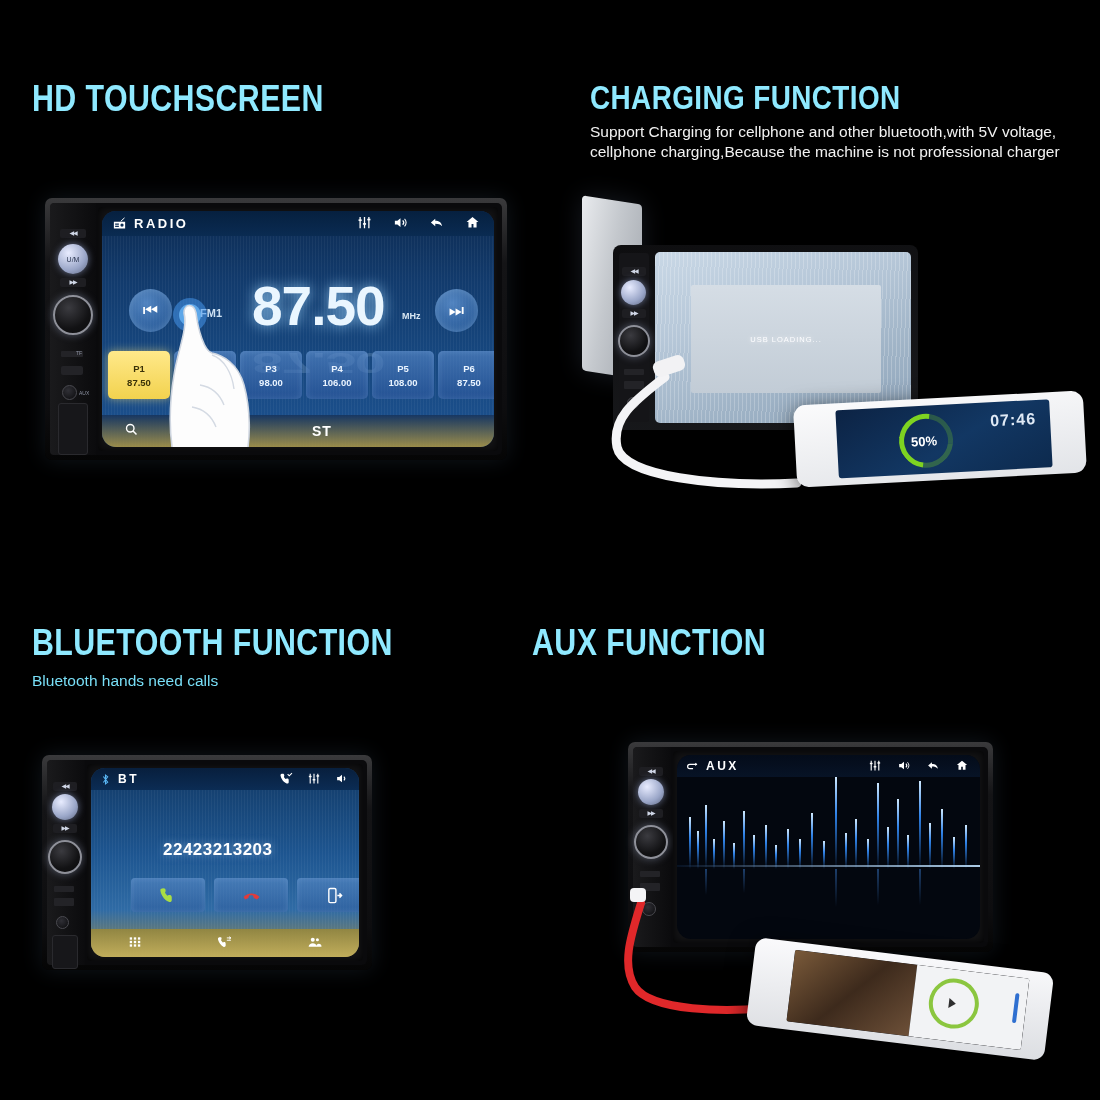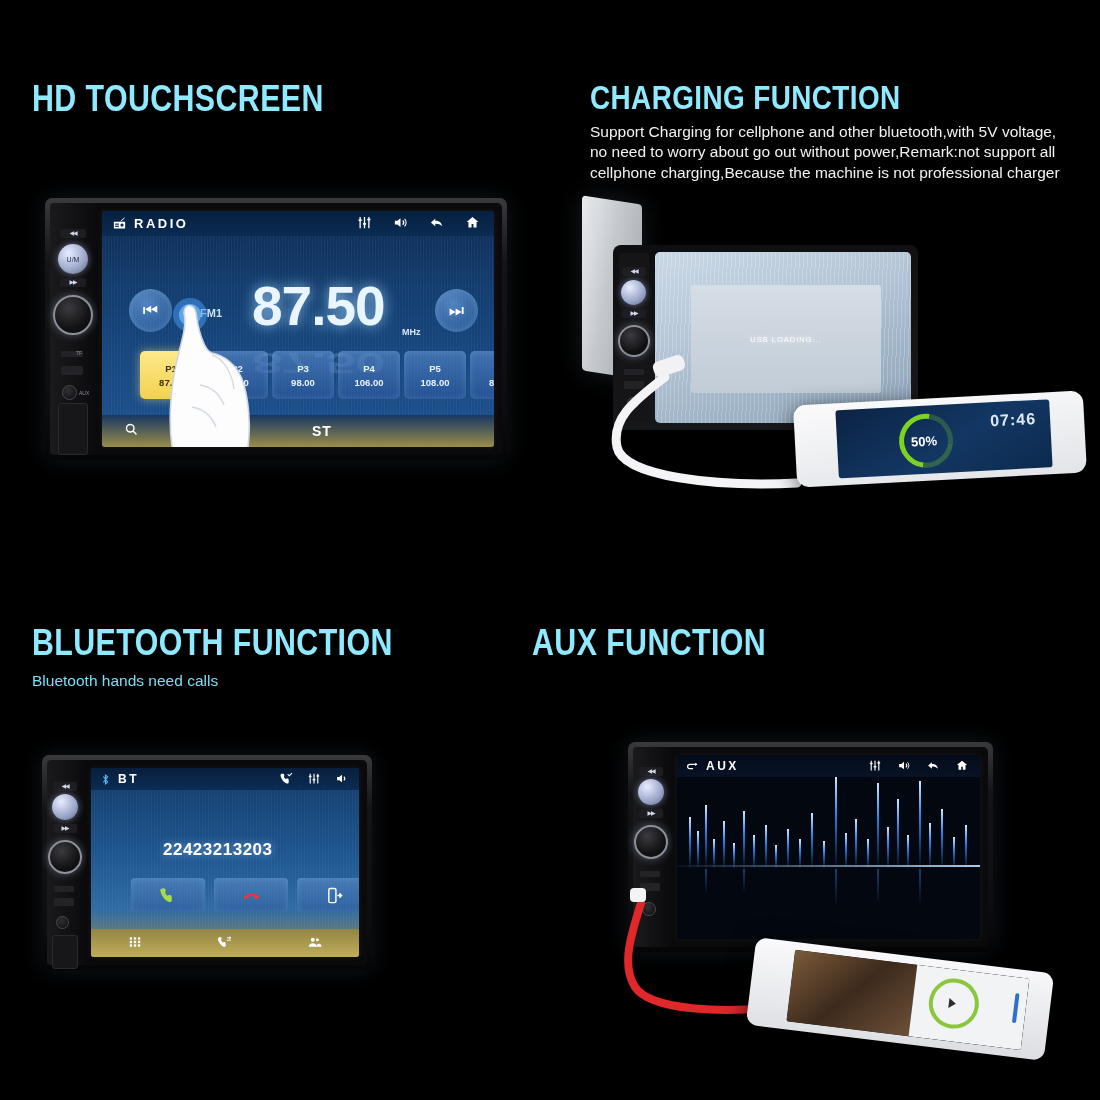--- a/index.html
+++ b/index.html
@@ -50,50 +50,50 @@
   .knob { position:absolute; left:3px; width:40px; height:40px; border-radius:50%;
           background:radial-gradient(circle at 38% 30%,#3b3b40,#121214 62%,#0a0a0b);
           border:2px solid #8e9099; box-shadow:0 0 8px rgba(200,215,255,.35); }
   .slot { position:absolute; left:11px; width:22px; height:6px; background:#232327; border-radius:1px; }
   .jack { position:absolute; left:12px; width:15px; height:15px; border-radius:50%;
           background:radial-gradient(circle at 40% 35%,#303036,#0b0b0d); border:1px solid #4a4a50; }
   .usb-blk { position:absolute; left:8px; width:30px; height:52px; background:#17171a; border-radius:3px; border:1px solid #2a2a2e; }
   .lbl-tiny { position:absolute; color:#8e93a3; font-size:5px; }
 
   
-  .screen { position:absolute; overflow:hidden; border-radius:3px; }
+  .screen { position:absolute; overflow:hidden; border-radius:14px; }
   .radio-screen { background:linear-gradient(180deg,#0d2b52 0%,#123b6d 30%,#16477f 62%,#1d5290 100%); }
   .scr-stripes { position:absolute; inset:0;
      background:repeating-linear-gradient(90deg,rgba(255,255,255,.045) 0 1px,transparent 1px 3px); }
   .topbar { position:absolute; left:0; right:0; top:0; height:25px;
      background:linear-gradient(180deg,#06203f,#0a2b52); display:flex; align-items:center; }
   .topbar .tb-title { color:#fff; font-size:13px; font-weight:bold; letter-spacing:2.5px; margin-left:6px;
      font-family:"Liberation Sans Narrow","Liberation Sans",sans-serif; }
   .tb-icons { margin-left:auto; display:flex; gap:19px; padding-right:13px; align-items:center; }
   .tb-ic { color:#fff; font-size:14px; line-height:1; }
 
   .freq { position:absolute; color:#eaf6ff; font-weight:bold; letter-spacing:-1px;
           text-shadow:0 0 14px rgba(160,215,255,.85); }
-  .freq-unit { position:absolute; color:#d8e6f2; font-size:9px; font-weight:bold;margin-top:16px; }
+  .freq-unit { position:absolute; color:#d8e6f2; font-size:9px; font-weight:bold; }
   .fm-lbl { position:absolute; color:#cfe2f4; font-size:11px; font-weight:bold; }
   .reflect { position:absolute; color:rgba(200,230,255,.17); font-weight:bold; letter-spacing:-1px;
              transform:scaleY(-.55); }
 
   .nav-circ { position:absolute; width:43px; height:43px; border-radius:50%;
      background:radial-gradient(circle at 40% 32%,rgba(120,175,240,.62),rgba(40,95,170,.40));
      display:flex; align-items:center; justify-content:center; color:#fff; font-size:17px;
      box-shadow:inset 0 0 9px rgba(190,225,255,.35); }
 
   .presets { position:absolute; display:flex; gap:4px; }
   .pst { width:62px; height:48px; border-radius:5px;
      background:linear-gradient(180deg,rgba(90,140,205,.62),rgba(42,85,155,.62));
      box-shadow:inset 0 0 7px rgba(175,210,255,.22);
      color:#eaf4ff; font-size:9.5px; text-align:center; padding-top:11px; line-height:1.5; font-weight:bold;}
   .pst.active { background:linear-gradient(180deg,#ffe98a,#f2d24e); color:#3a3208;
-     box-shadow:0 0 10px rgba(255,230,120,.55);margin-left:32px; }
+     box-shadow:0 0 10px rgba(255,230,120,.55); }
 
   .btmbar { position:absolute; left:0; right:0; bottom:0; height:32px;
      background:linear-gradient(180deg,rgba(22,52,94,.9),rgba(176,150,62,.85));
      display:flex; align-items:center; }
   .btmbar .bb-ic { color:#fff; font-size:14px; }
   .st-lbl { color:#fff; font-weight:bold; font-size:14px; letter-spacing:1px; }
 
   
   .hand { position:absolute; pointer-events:none; }
 
@@ -286,21 +286,20 @@
           </div>
         </div>
       </div>
     </div>
   </div>
 
   <div class="panel" id="panel-charge">
     <div class="heading h-charge">CHARGING FUNCTION</div>
     <div class="s-charge">
       <div class="sub">Support Charging for cellphone and other bluetooth,with 5V voltage,</div>
-      <div class="sub">no need to worry about go out without power,Remark:not support all</div>
       <div class="sub">cellphone charging,Because the machine is not professional charger</div>
     </div>
 
     <div class="cu-body" style="left:27px; top:200px; width:60px; height:175px; transform:skewY(9deg);"></div>
     <div class="cu-face" style="left:58px; top:198px; width:305px; height:185px;margin-top:47px;">
       <div style="position:absolute; left:6px; top:8px; bottom:8px; width:30px; background:#151518; border-radius:3px;">
         <div class="mini-btn" style="left:3px; top:14px; width:24px;">◀◀</div>
         <div class="pw-btn" style="left:2px; top:27px; width:25px; height:25px;"></div>
         <div class="mini-btn" style="left:3px; top:56px; width:24px;">▶▶</div>
         <div class="knob" style="left:-1px; top:72px; width:32px; height:32px;"></div>

